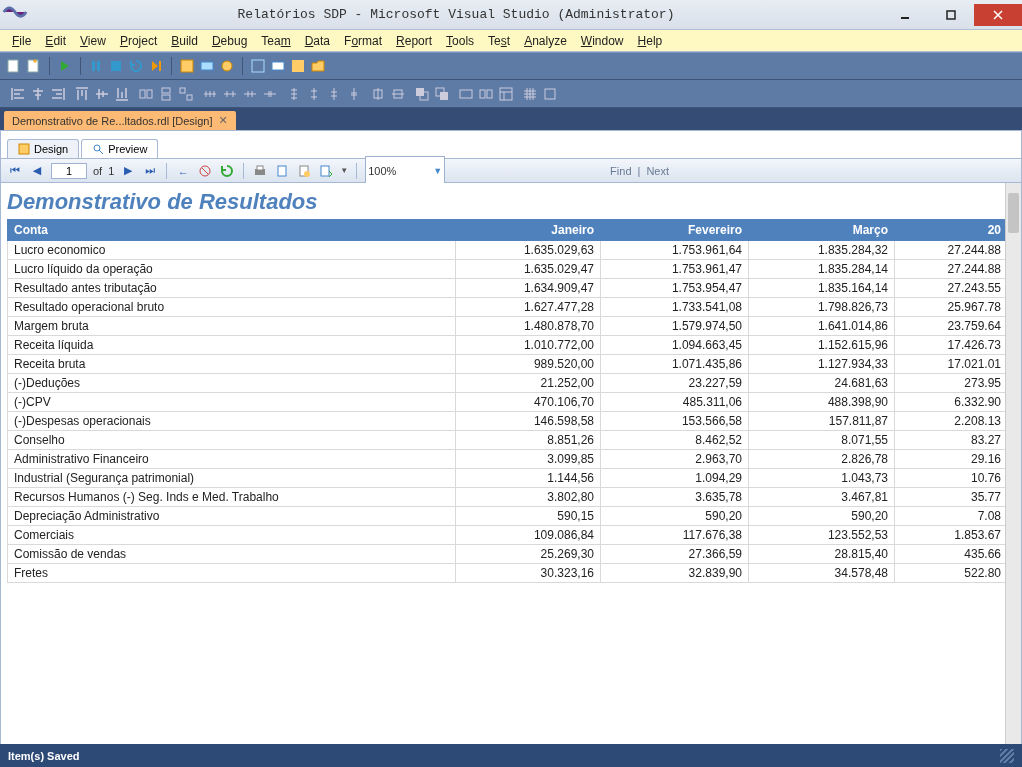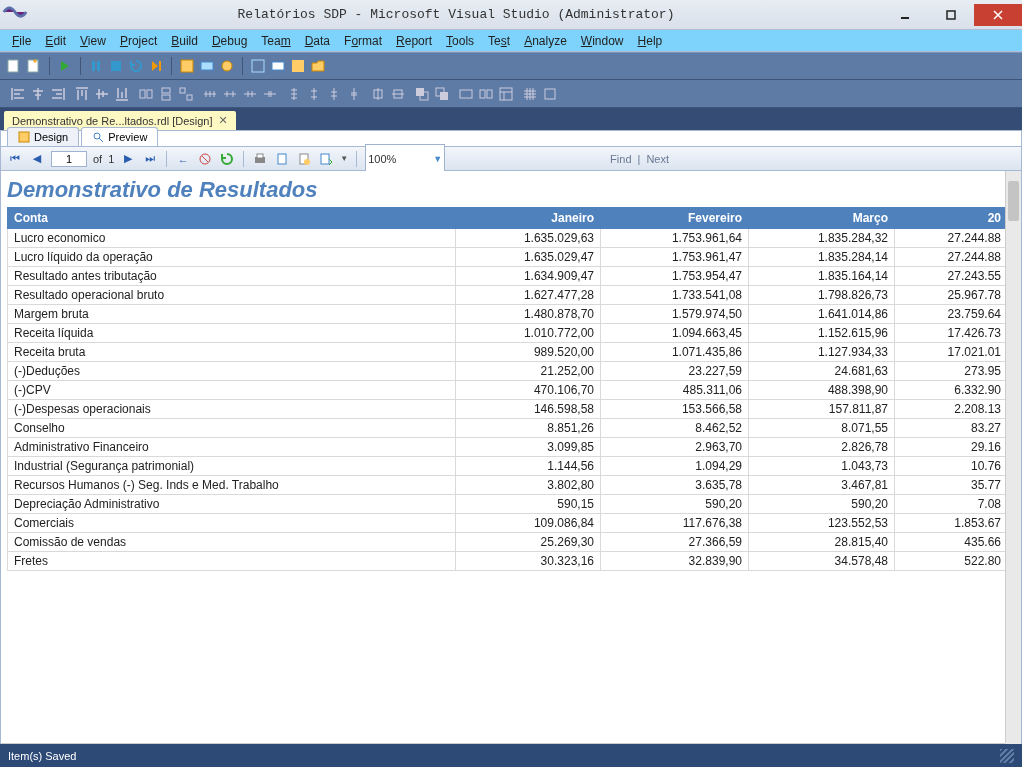--- a/index.html
+++ b/index.html
@@ -6,36 +6,36 @@
 body { font-family: "Segoe UI", Tahoma, sans-serif; font-size: 12px; background: #fff; overflow: hidden; width: 1022px; height: 767px; }
 
 .titlebar { height: 30px; background: linear-gradient(#e8edf3,#d9e0ea); display: flex; align-items: center; position: relative; border-bottom: 1px solid #b0bdd3; font-family: Liberation Mono, monospace; }
 .titlebar .vs-logo { width: 30px; text-align: center; color: #5a6ea8; font-size: 16px; }
 .titlebar .title { flex: 1; text-align: center; color: #333; font-size: 13px; }
 .win-controls { display: flex; }
 .win-controls div { width: 46px; height: 22px; display: flex; align-items: center; justify-content: center; font-size: 12px; color: #222; }
 .win-controls .close { background: #c84031; color: #fff; width: 48px;}
 .win-controls .max, .win-controls .min { background: transparent; }
 
-.menubar { height: 22px; background: #7dd3fc; display: flex; align-items: center; padding: 0 6px; gap: 2px; border-bottom: 1px solid #b0bdd3;}
+.menubar { height: 22px; background: #fef9c3; display: flex; align-items: center; padding: 0 6px; gap: 2px; border-bottom: 1px solid #b0bdd3;}
 .menubar span { padding: 2px 6px; color: #222; cursor: default; }
 .menubar span u { text-decoration: underline; }
 
 .toolbar { background: #5e7ba6; display: flex; align-items: center; padding: 2px 6px; gap: 4px; height: 28px; border-top: 1px solid #7a94bd; border-bottom:1px solid #3d547a; }
 .toolbar .sep { width: 1px; height: 18px; background: rgba(0,0,0,0.3); margin: 0 3px; }
 .toolbar2 { background: #5e7ba6; display: flex; align-items: center; padding: 2px 6px; gap: 4px; height: 28px; border-bottom:1px solid #3d547a;}
 .tb-icon { width: 16px; height: 16px; display:inline-flex; align-items:center; justify-content:center; }
 .tb-icon svg { width:16px; height:16px; }
 
 .doc-tabs { height: 22px; background: #354d74; display: flex; align-items: flex-end; padding: 0 4px; }
-.doc-tab { background: #fef9c3; padding: 3px 8px; font-size: 11px; color: #333; display: flex; align-items: center; gap: 6px; border-top-left-radius:2px; border-top-right-radius:2px;}
+.doc-tab { background: #fdba74; padding: 3px 8px; font-size: 11px; color: #333; display: flex; align-items: center; gap: 6px; border-top-left-radius:2px; border-top-right-radius:2px;}
 .doc-tab .x { color: #666; font-size: 11px; }
 
 .designer { background: #fff; border: 1px solid #a7b8d4; margin: 0; }
-.view-tabs { height: 16px; display: flex; align-items: flex-end; padding: 2px 6px 0 6px; border-bottom: 1px solid #a7b8d4; gap:2px; }
+.view-tabs { height: 28px; display: flex; align-items: flex-end; padding: 2px 6px 0 6px; border-bottom: 1px solid #a7b8d4; gap:2px; }
 .view-tab { padding: 3px 10px; border: 1px solid #a7b8d4; border-bottom: none; background: #eef2f8; font-size: 11px; border-top-left-radius:3px; border-top-right-radius:3px; display:flex; align-items:center; gap:4px;}
 .view-tab.active { background: #fff; }
 .view-tab .icn { width:12px; height:12px; }
 
 .preview-bar { height: 24px; background: linear-gradient(#f3f6fb,#dbe4f0); border-bottom: 1px solid #a7b8d4; display: flex; align-items: center; padding: 0 6px; gap: 6px; font-size: 11px; color:#333;}
 .preview-bar .navbtn { width:16px; height:16px; display:inline-flex; align-items:center; justify-content:center; color:#2a5db0;}
 .preview-bar input.page { width: 36px; height: 16px; border: 1px solid #9fb2d0; text-align: center; font-size:11px;}
 .preview-bar .zoom { width:80px; height:30px; border:1px solid #9fb2d0; background:#fff; font-size:11px; padding:9px 2px; display:flex; align-items:center; justify-content:space-between;}
 .preview-bar .vsep { width:1px; height:16px; background:#a7b8d4; margin:0 2px;}
 .preview-bar .find { color:#6a7a95;}
@@ -53,21 +53,21 @@
 table.report th { background:#4f81bd; color:#fff; text-align:left; padding:3px 6px; font-weight:bold; border:1px solid #4f81bd;}
 table.report th.num { text-align:right;}
 table.report td { border:1px solid #d9d9d9; padding:2px 6px; color:#222; white-space:nowrap; overflow:hidden;}
 table.report td.num { text-align:right;}
 table.report col.c0 { width: 448px; }
 table.report col.c1 { width: 145px; }
 table.report col.c2 { width: 148px; }
 table.report col.c3 { width: 146px; }
 table.report col.c4 { width: 113px; }
 
-.statusbar { position:absolute; left:0; right:0; bottom:0; height:23px; background:#2d4a77; color:#fff; font-size:11px; display:flex; align-items:center; padding:0 8px; justify-content:space-between;}
+.statusbar { position:absolute; left:0; right:0; bottom:0; height:23px; background:#2d4a77; color:#fff; font-size:11px; display:flex; align-items:center; padding:0 8px; justify-content:space-between;font-weight:bold;}
 .statusbar .grip { width:14px; height:14px; background:repeating-linear-gradient(135deg,#5e7ba6 0 2px,transparent 2px 4px);}
 </style>
 </head>
 <body>
 
 <div class="titlebar">
   <div class="vs-logo">
     <svg viewBox="0 0 16 16">
         <path fill="#68217a" d="M2 8c2-3 4-3 6 0s4 3 6 0" stroke="#5a6ea8" stroke-width="1.5"></path>
       </svg>

